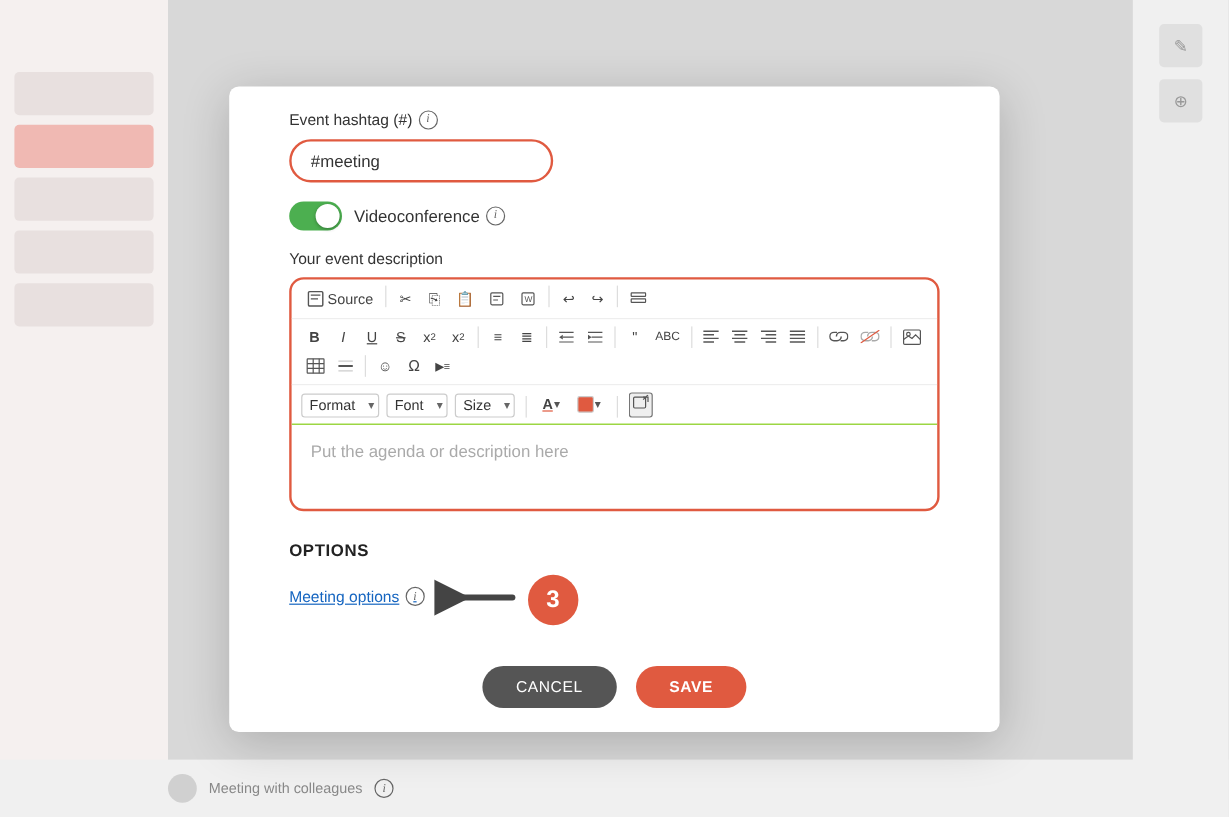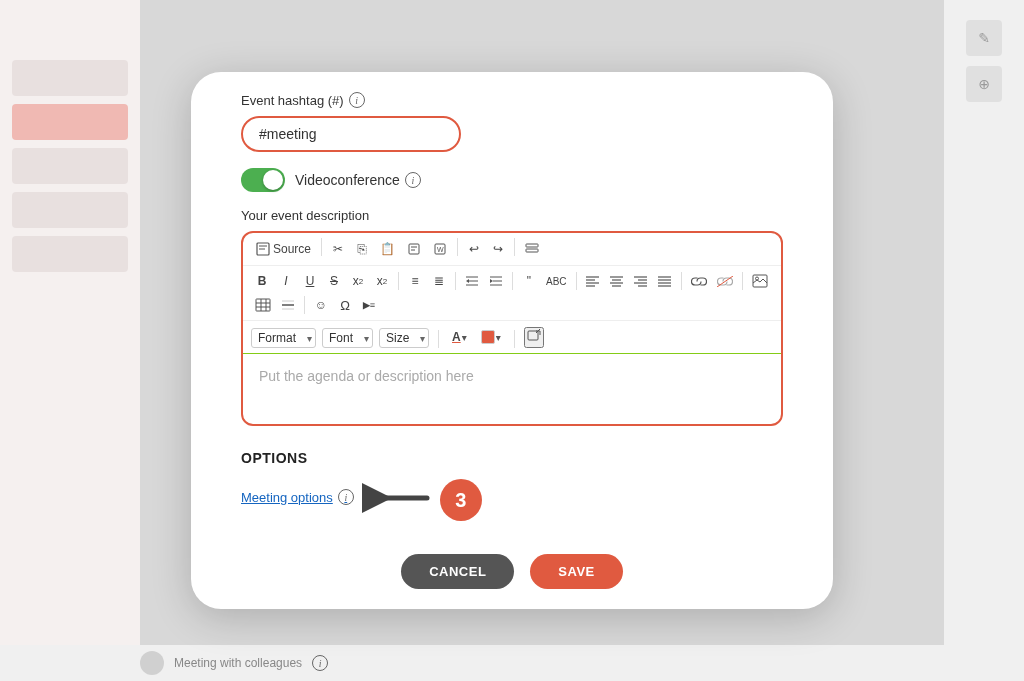--- a/index.html
+++ b/index.html
@@ -58,21 +58,21 @@
       background: #e0e0e0;
       border-radius: 4px;
       display: flex; align-items: center; justify-content: center;
       color: #999; font-size: 14px;
     }
 
     .modal-wrapper {
       position: relative;
       z-index: 10;
       background: white;
-      border-radius: 30px;
+      border-radius: 8px;
       width: 642px;
       max-height: 650px;
       overflow: hidden;
       box-shadow: 0 8px 40px rgba(0,0,0,0.2);
       padding: 0 0 20px 0;
     }
 
     .modal-content {
       padding: 20px 50px 0 50px;
     }
@@ -340,21 +340,21 @@
       padding: 10px 50px 0;
     }
 
     .btn-cancel {
       background: #555;
       color: white;
       border: none;
       border-radius: 24px;
       padding: 10px 28px;
       font-size: 13px;
-      font-weight: 700;
+      font-weight: 400;
       letter-spacing: 0.5px;
       cursor: pointer;
       text-transform: uppercase;
     }
 
     .btn-save {
       background: #e05a40;
       color: white;
       border: none;
       border-radius: 24px;
@@ -363,21 +363,21 @@
       font-weight: 700;
       letter-spacing: 0.5px;
       cursor: pointer;
       text-transform: uppercase;
     }
 
     
     .bottom-bar {
       position: absolute;
       bottom: 0; left: 0; right: 0;
-      height: 36px;
+      height: 48px;
       background: #f0f0f0;
       display: flex;
       align-items: center;
       padding: 0 140px;
       gap: 10px;
       font-size: 12px;
       color: #888;
     }
 
     .bottom-bar .person-icon {

